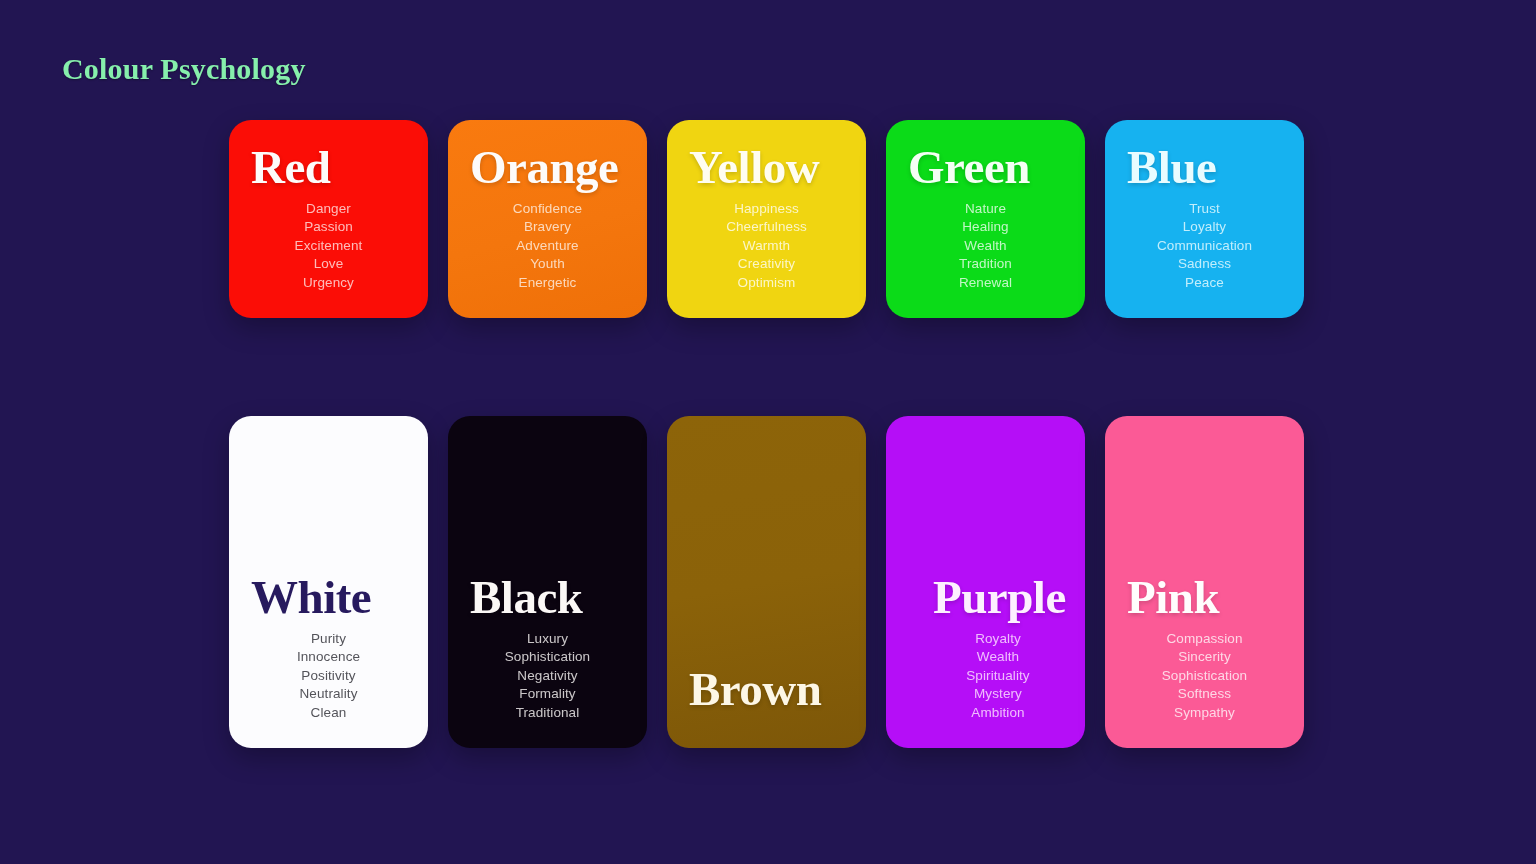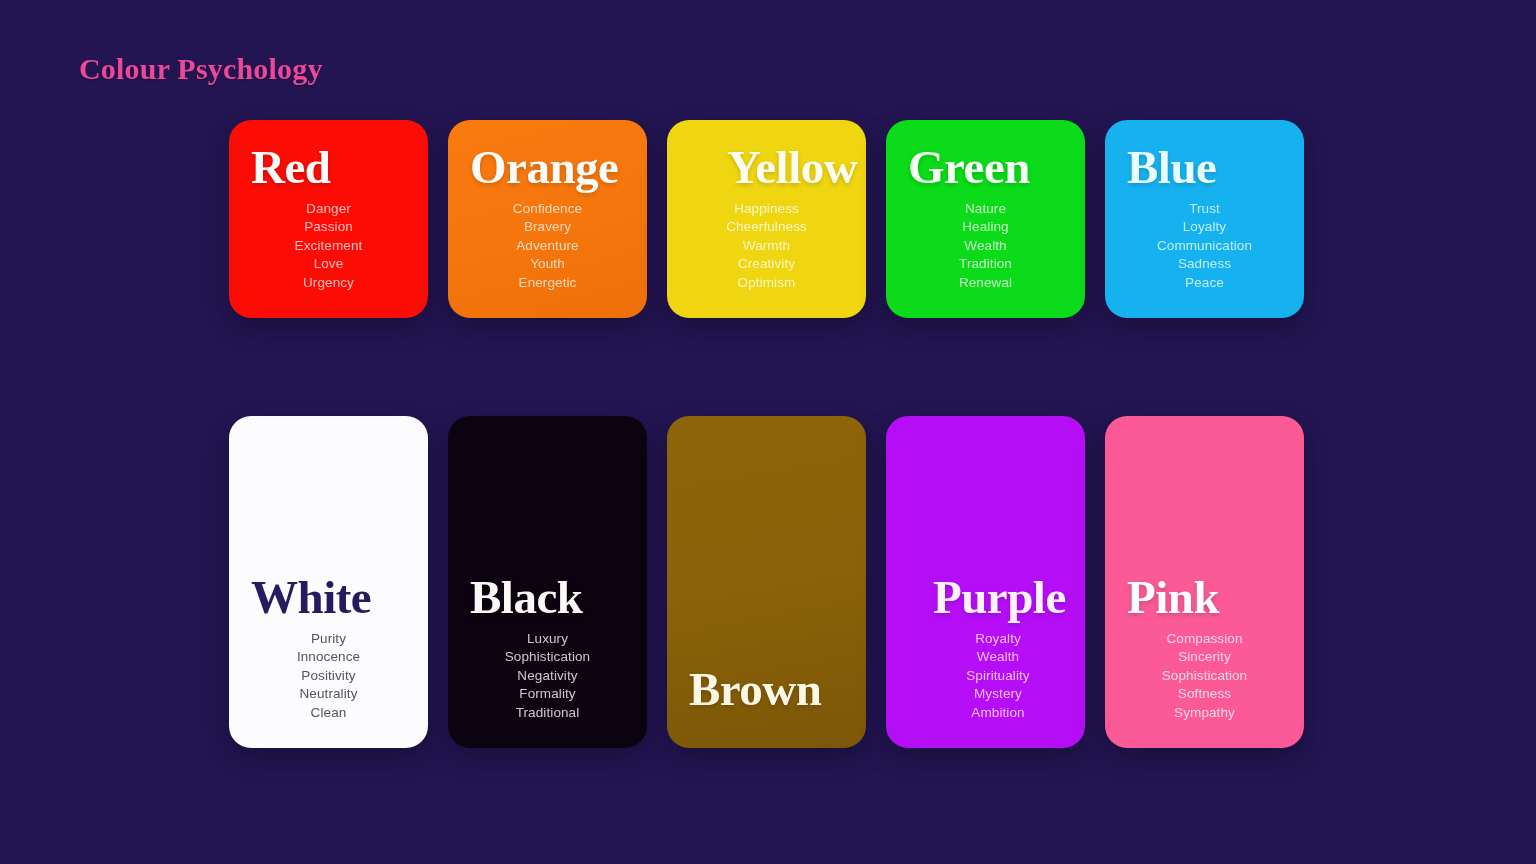--- a/index.html
+++ b/index.html
@@ -11,27 +11,27 @@
   }
 
   body {
     background:#221552;
     font-family:"Liberation Sans", sans-serif;
     position:relative;
   }
 
   #page-title {
     position:absolute;
-    left:79px;
+    left:62px;
     top:52px;
     font-family:"Liberation Serif", serif;
     font-weight:700;
     font-size:30px;
     letter-spacing:0.2px;
-    color:#ec4899;
+    color:#86efac;
     text-shadow:0 1px 2px rgba(0,0,0,0.35);
   }
 
   #deck {
     position:absolute;
     left:229px;
     top:120px;
     width:1078px;
   }
 
@@ -99,21 +99,21 @@
   .c-pink   { background:#fb5a96; }
 
   
   .card .card-name   { color:#fdfbfa; }
   .card .card-traits { color:rgba(255,255,255,0.72); }
 
   
   .c-white .card-name   { color:#271a5e; text-shadow:none; }
   .c-white .card-traits { color:rgba(45,45,52,0.82); }
 
-  .c-yellow .card-name   { color:#fffdf0;margin-left:38px; }
+  .c-yellow .card-name   { color:#fffdf0; }
   .c-yellow .card-traits { color:rgba(255,255,250,0.78); }
 
   .c-green .card-name    { color:#f4fff4; }
   .c-green .card-traits  { color:rgba(246,255,246,0.78); }
 
   .c-blue .card-name     { color:#e9fcff; }
   .c-blue .card-traits   { color:rgba(236,253,255,0.80); }
 
   .c-purple .card-name   { color:#fdf0ff; }
   .c-purple .card-traits { color:rgba(255,232,255,0.80); }

